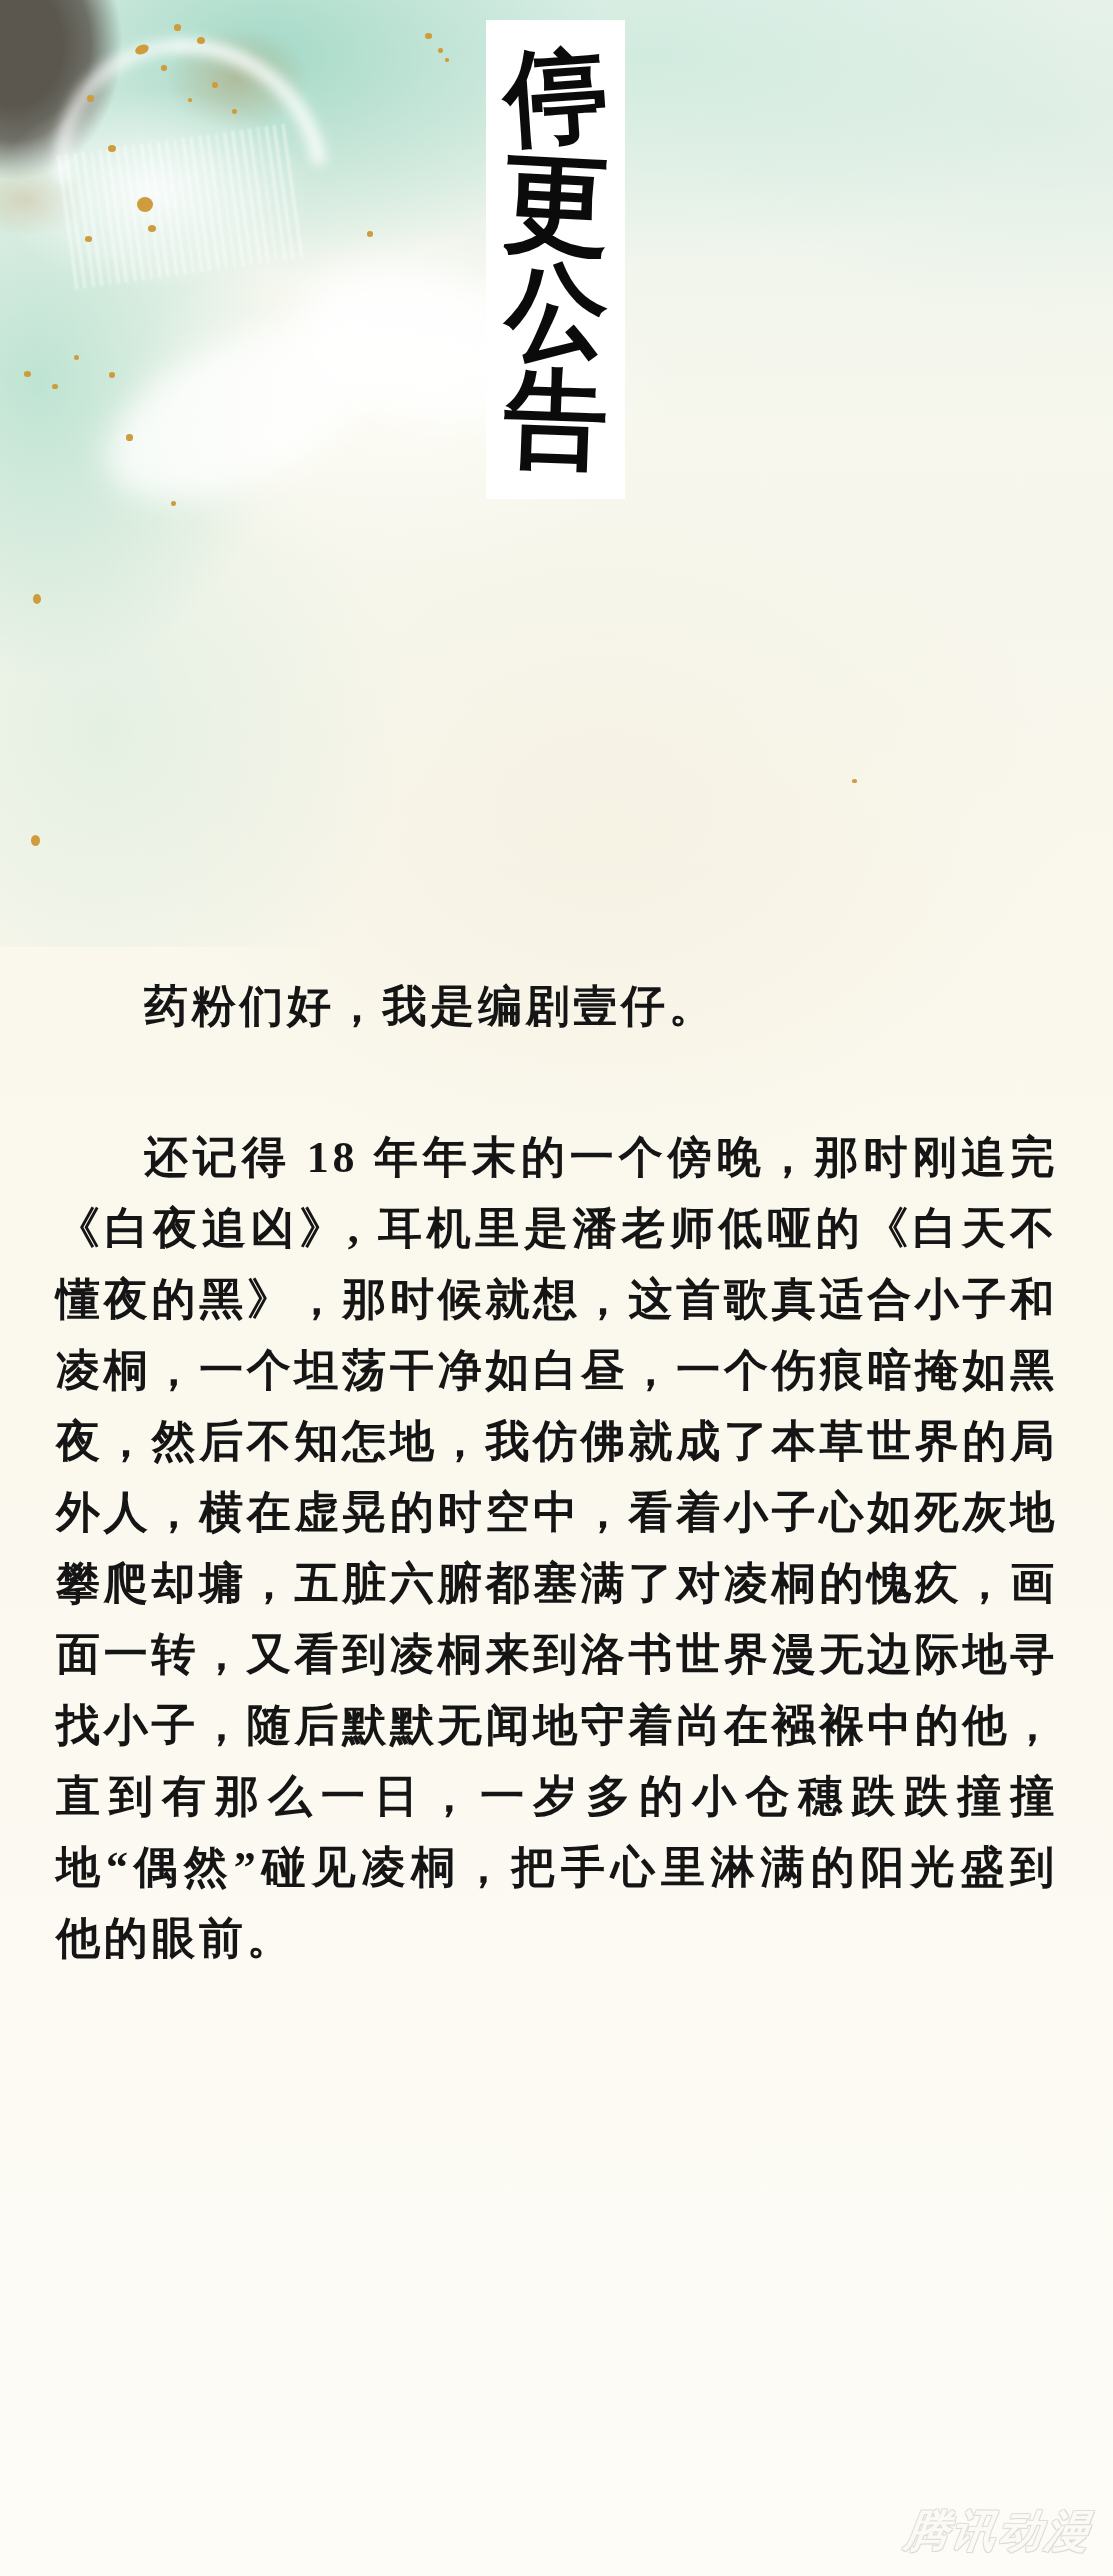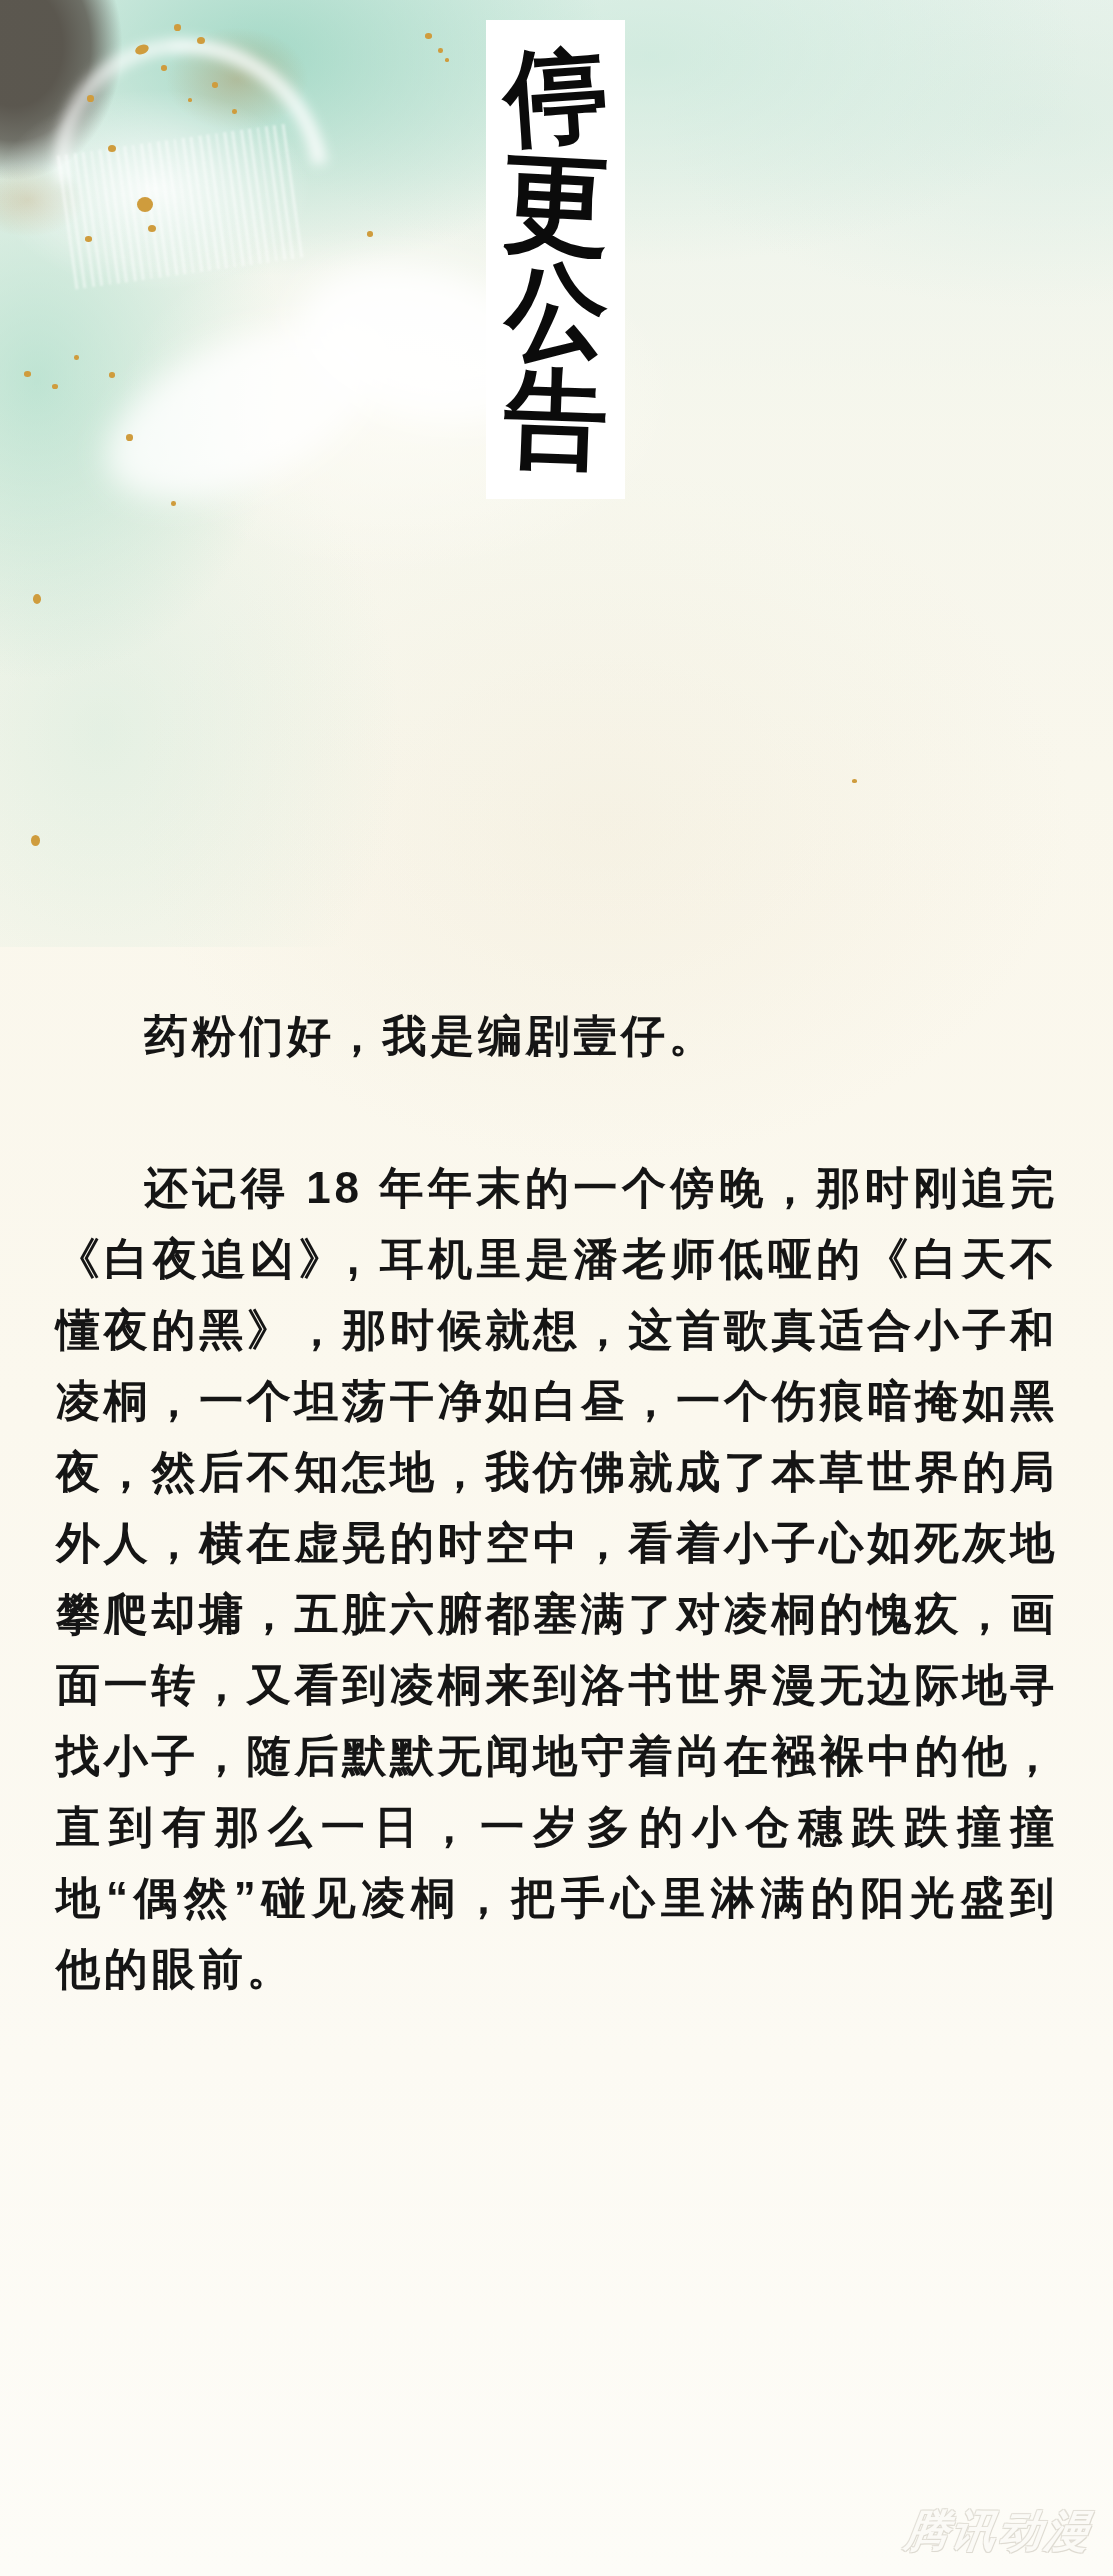--- a/index.html
+++ b/index.html
@@ -63,28 +63,28 @@
     font-family:"DejaVu Serif","Liberation Serif",serif;
     font-weight:700;font-size:104px;line-height:1;color:#0b0b0b;
   }
   .banner-char:nth-child(1){transform:rotate(-4deg);}
   .banner-char:nth-child(2){transform:rotate(3deg) scale(1.04);}
   .banner-char:nth-child(3){transform:rotate(-6deg);}
   .banner-char:nth-child(4){transform:rotate(2deg);}
 
   
   .content{
-    position:absolute;left:56px;top:1000px;width:1002px;
+    position:absolute;left:56px;top:970px;width:1002px;
     color:#151515;
     font-size:44px;line-height:71px;letter-spacing:3.7px;
     font-weight:700;text-align:justify;
   }
   .content p{margin:0;text-indent:2em;}
   .content p + p.gap-large{margin-top:150px;}
-  .content p + p.gap-small{margin-top:81px;}
+  .content p + p.gap-small{margin-top:81px;font-family:Liberation Serif, serif;}
 
   
   .watermark{
     position:absolute;right:22px;bottom:15px;
     font-size:44px;font-weight:bold;font-style:italic;letter-spacing:2.8px;
     color:#fbfaf6;transform:skewX(-8deg);
     text-shadow:0.9px 0.9px 0 #dedbd2,-0.9px -0.9px 0 #e3e0d8,0.9px -0.9px 0 #e3e0d8,-0.9px 0.9px 0 #dedbd2,0 0 1.9px #d8d5cc;
     white-space:nowrap;
   }
 </style>

